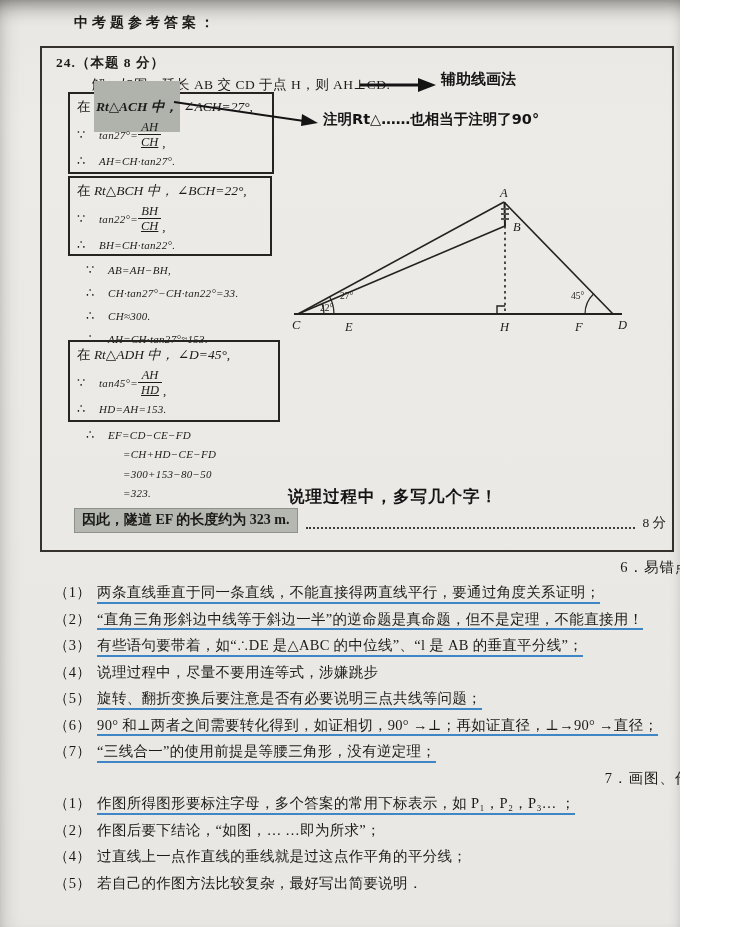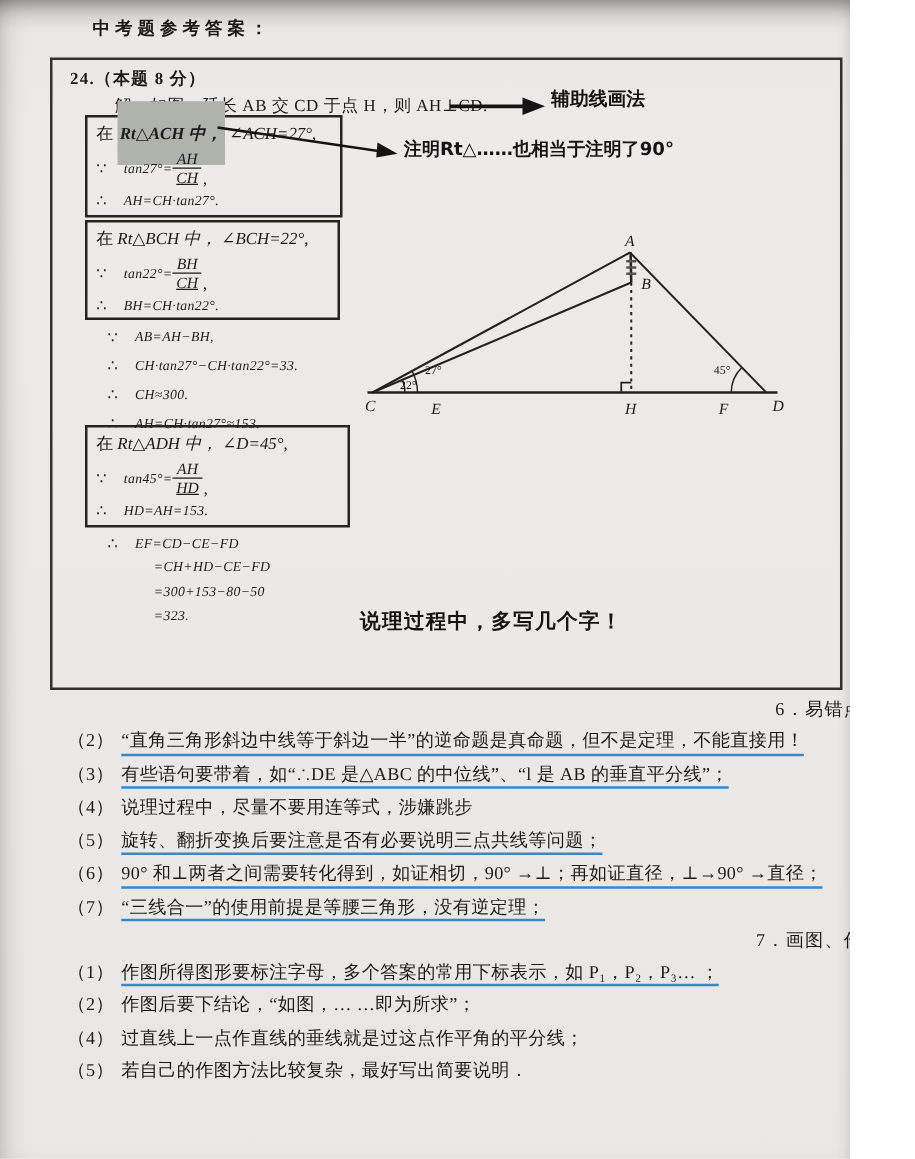--- a/index.html
+++ b/index.html
@@ -192,20 +192,25 @@
         <span class="math">=300+153−80−50</span>
       </div>
       <div class="sb-row cont">
         <span class="sym"></span>
         <span class="math">=323.</span>
       </div>
     </div>
 
     <div class="note note-answer">说理过程中，多写几个字！</div>
 
+    <div class="concl-row">
+      <span class="concl-hl">因此，隧道 EF 的长度约为 323 m.</span>
+      <span class="dots"></span>
+      <span class="score">8 分</span>
+    </div>
 
     <svg class="diagram" width="352" height="152" viewBox="0 0 352 152">
 
       <line x1="4" y1="128" x2="332" y2="128" stroke="#24221e" stroke-width="2"></line>
 
       <line x1="8" y1="128" x2="214" y2="16" stroke="#24221e" stroke-width="1.6"></line>
 
       <line x1="8" y1="128" x2="215" y2="40" stroke="#24221e" stroke-width="1.6"></line>
 
       <line x1="214" y1="16" x2="323" y2="128" stroke="#24221e" stroke-width="1.6"></line>
@@ -237,20 +242,24 @@
       <text class="ang-label" x="281" y="113">45°</text>
     </svg>
 
   </div>
 
   <div class="notes">
 
     <div class="sec1">
       <div class="sec-title">6．易错点：</div>
       <div class="item">
+        <span class="num">（1）</span>
+        <span class="ul">两条直线垂直于同一条直线，不能直接得两直线平行，要通过角度关系证明；</span>
+      </div>
+      <div class="item">
         <span class="num">（2）</span>
         <span class="ul">“直角三角形斜边中线等于斜边一半”的逆命题是真命题，但不是定理，不能直接用！</span>
       </div>
       <div class="item">
         <span class="num">（3）</span>
         <span class="ul">有些语句要带着，如“∴DE 是△ABC 的中位线”、“l 是 AB 的垂直平分线”；</span>
       </div>
       <div class="item">
         <span class="num">（4）</span>
         <span>说理过程中，尽量不要用连等式，涉嫌跳步</span>

